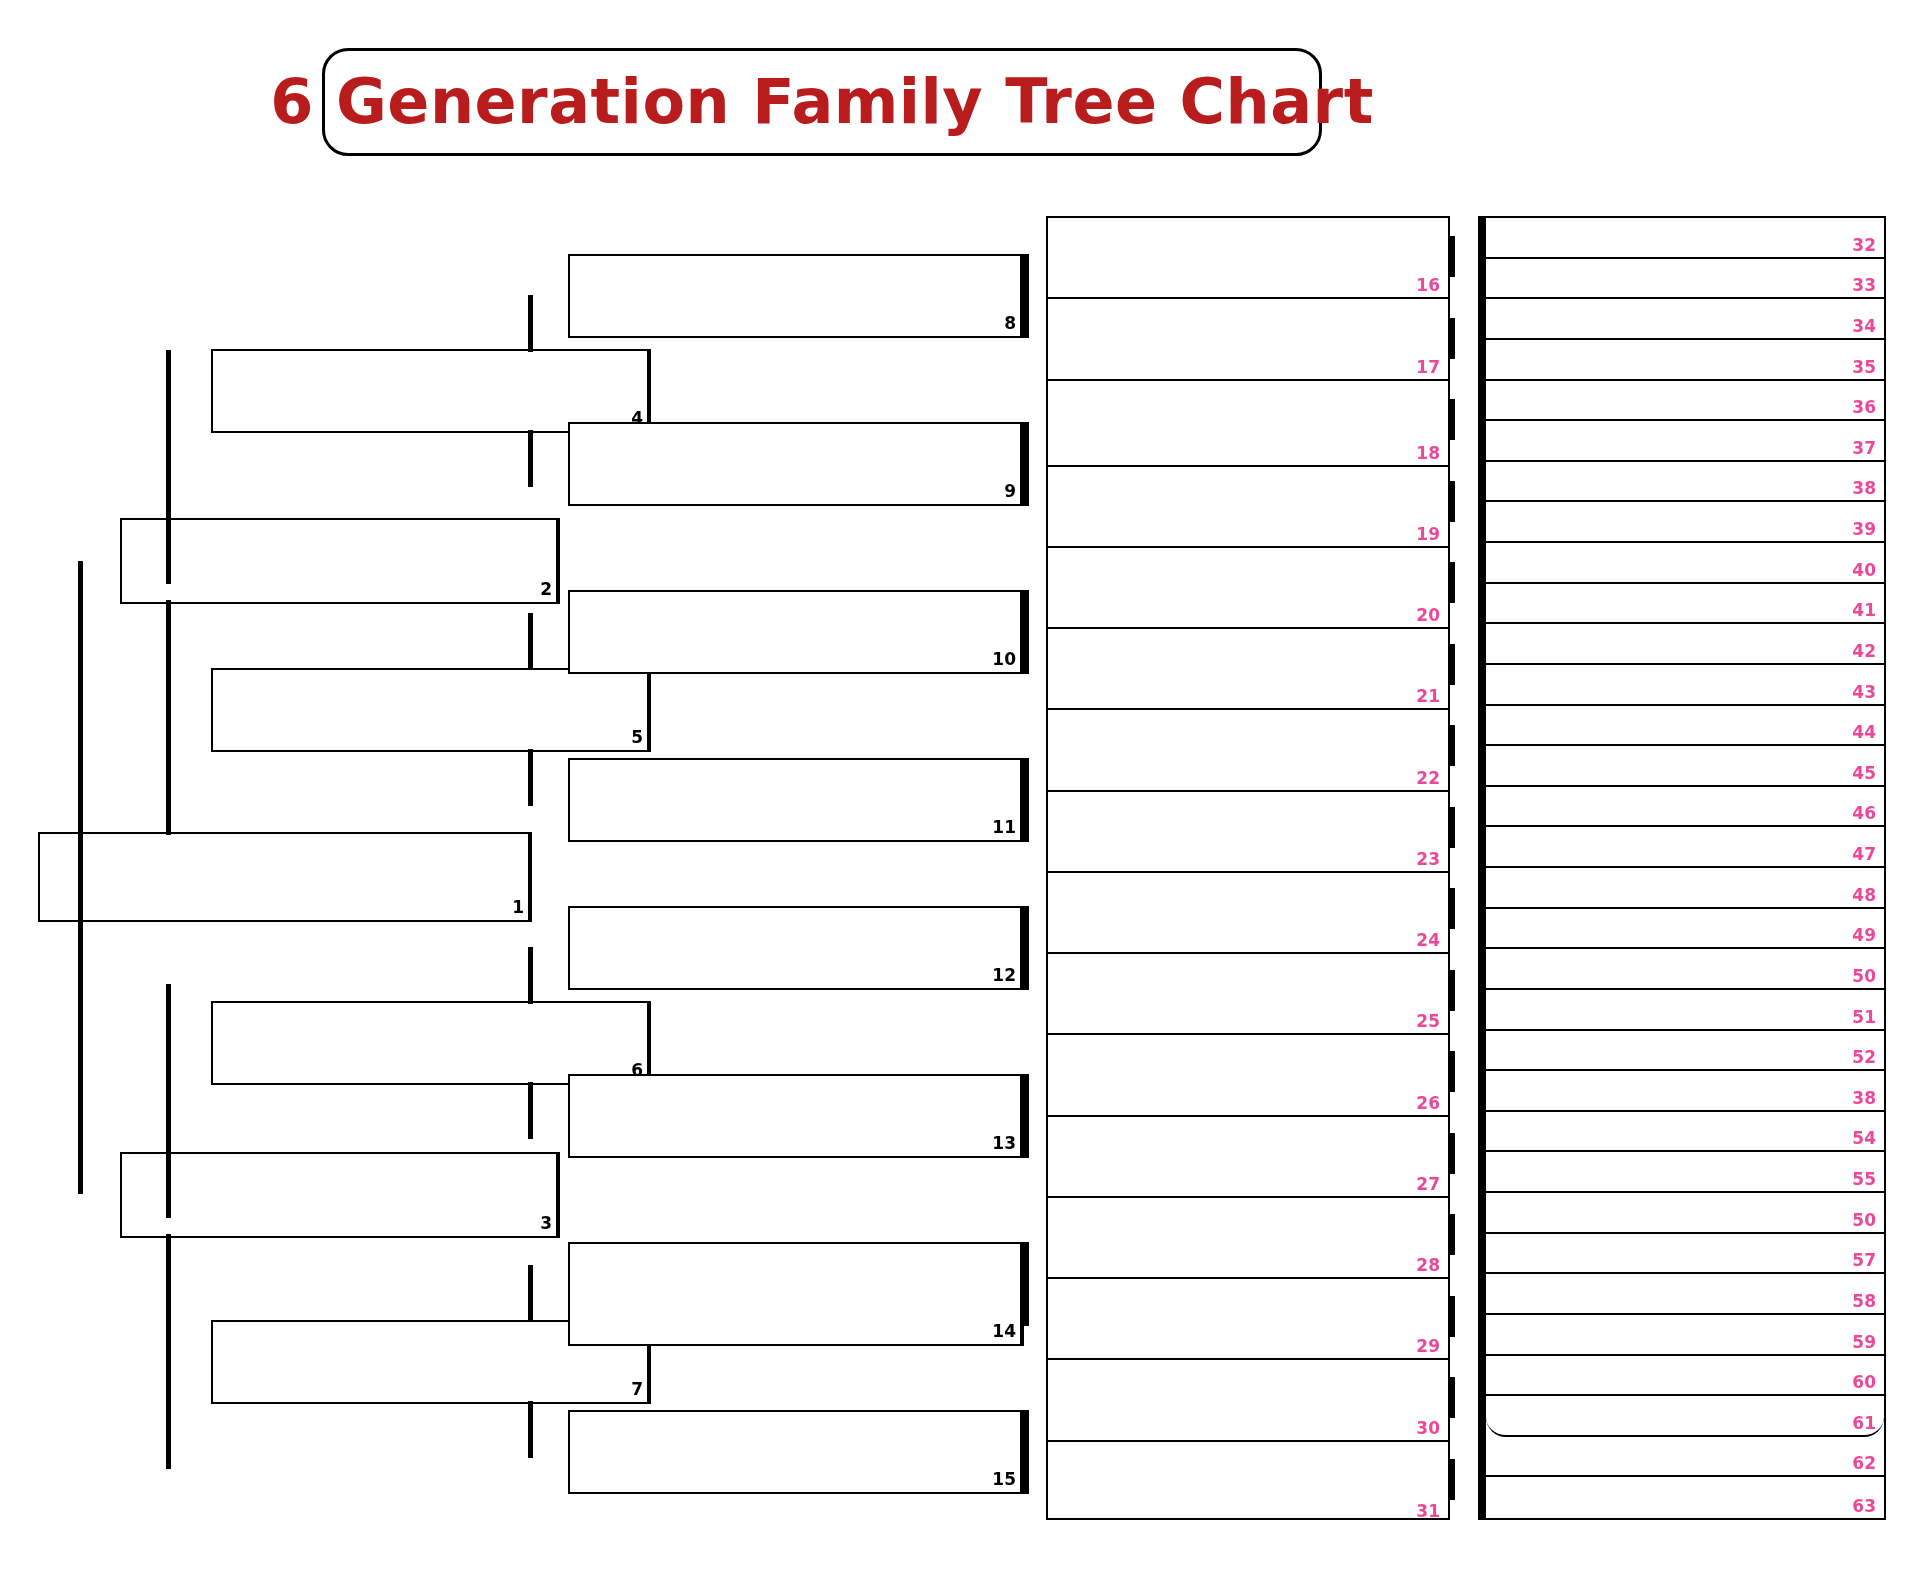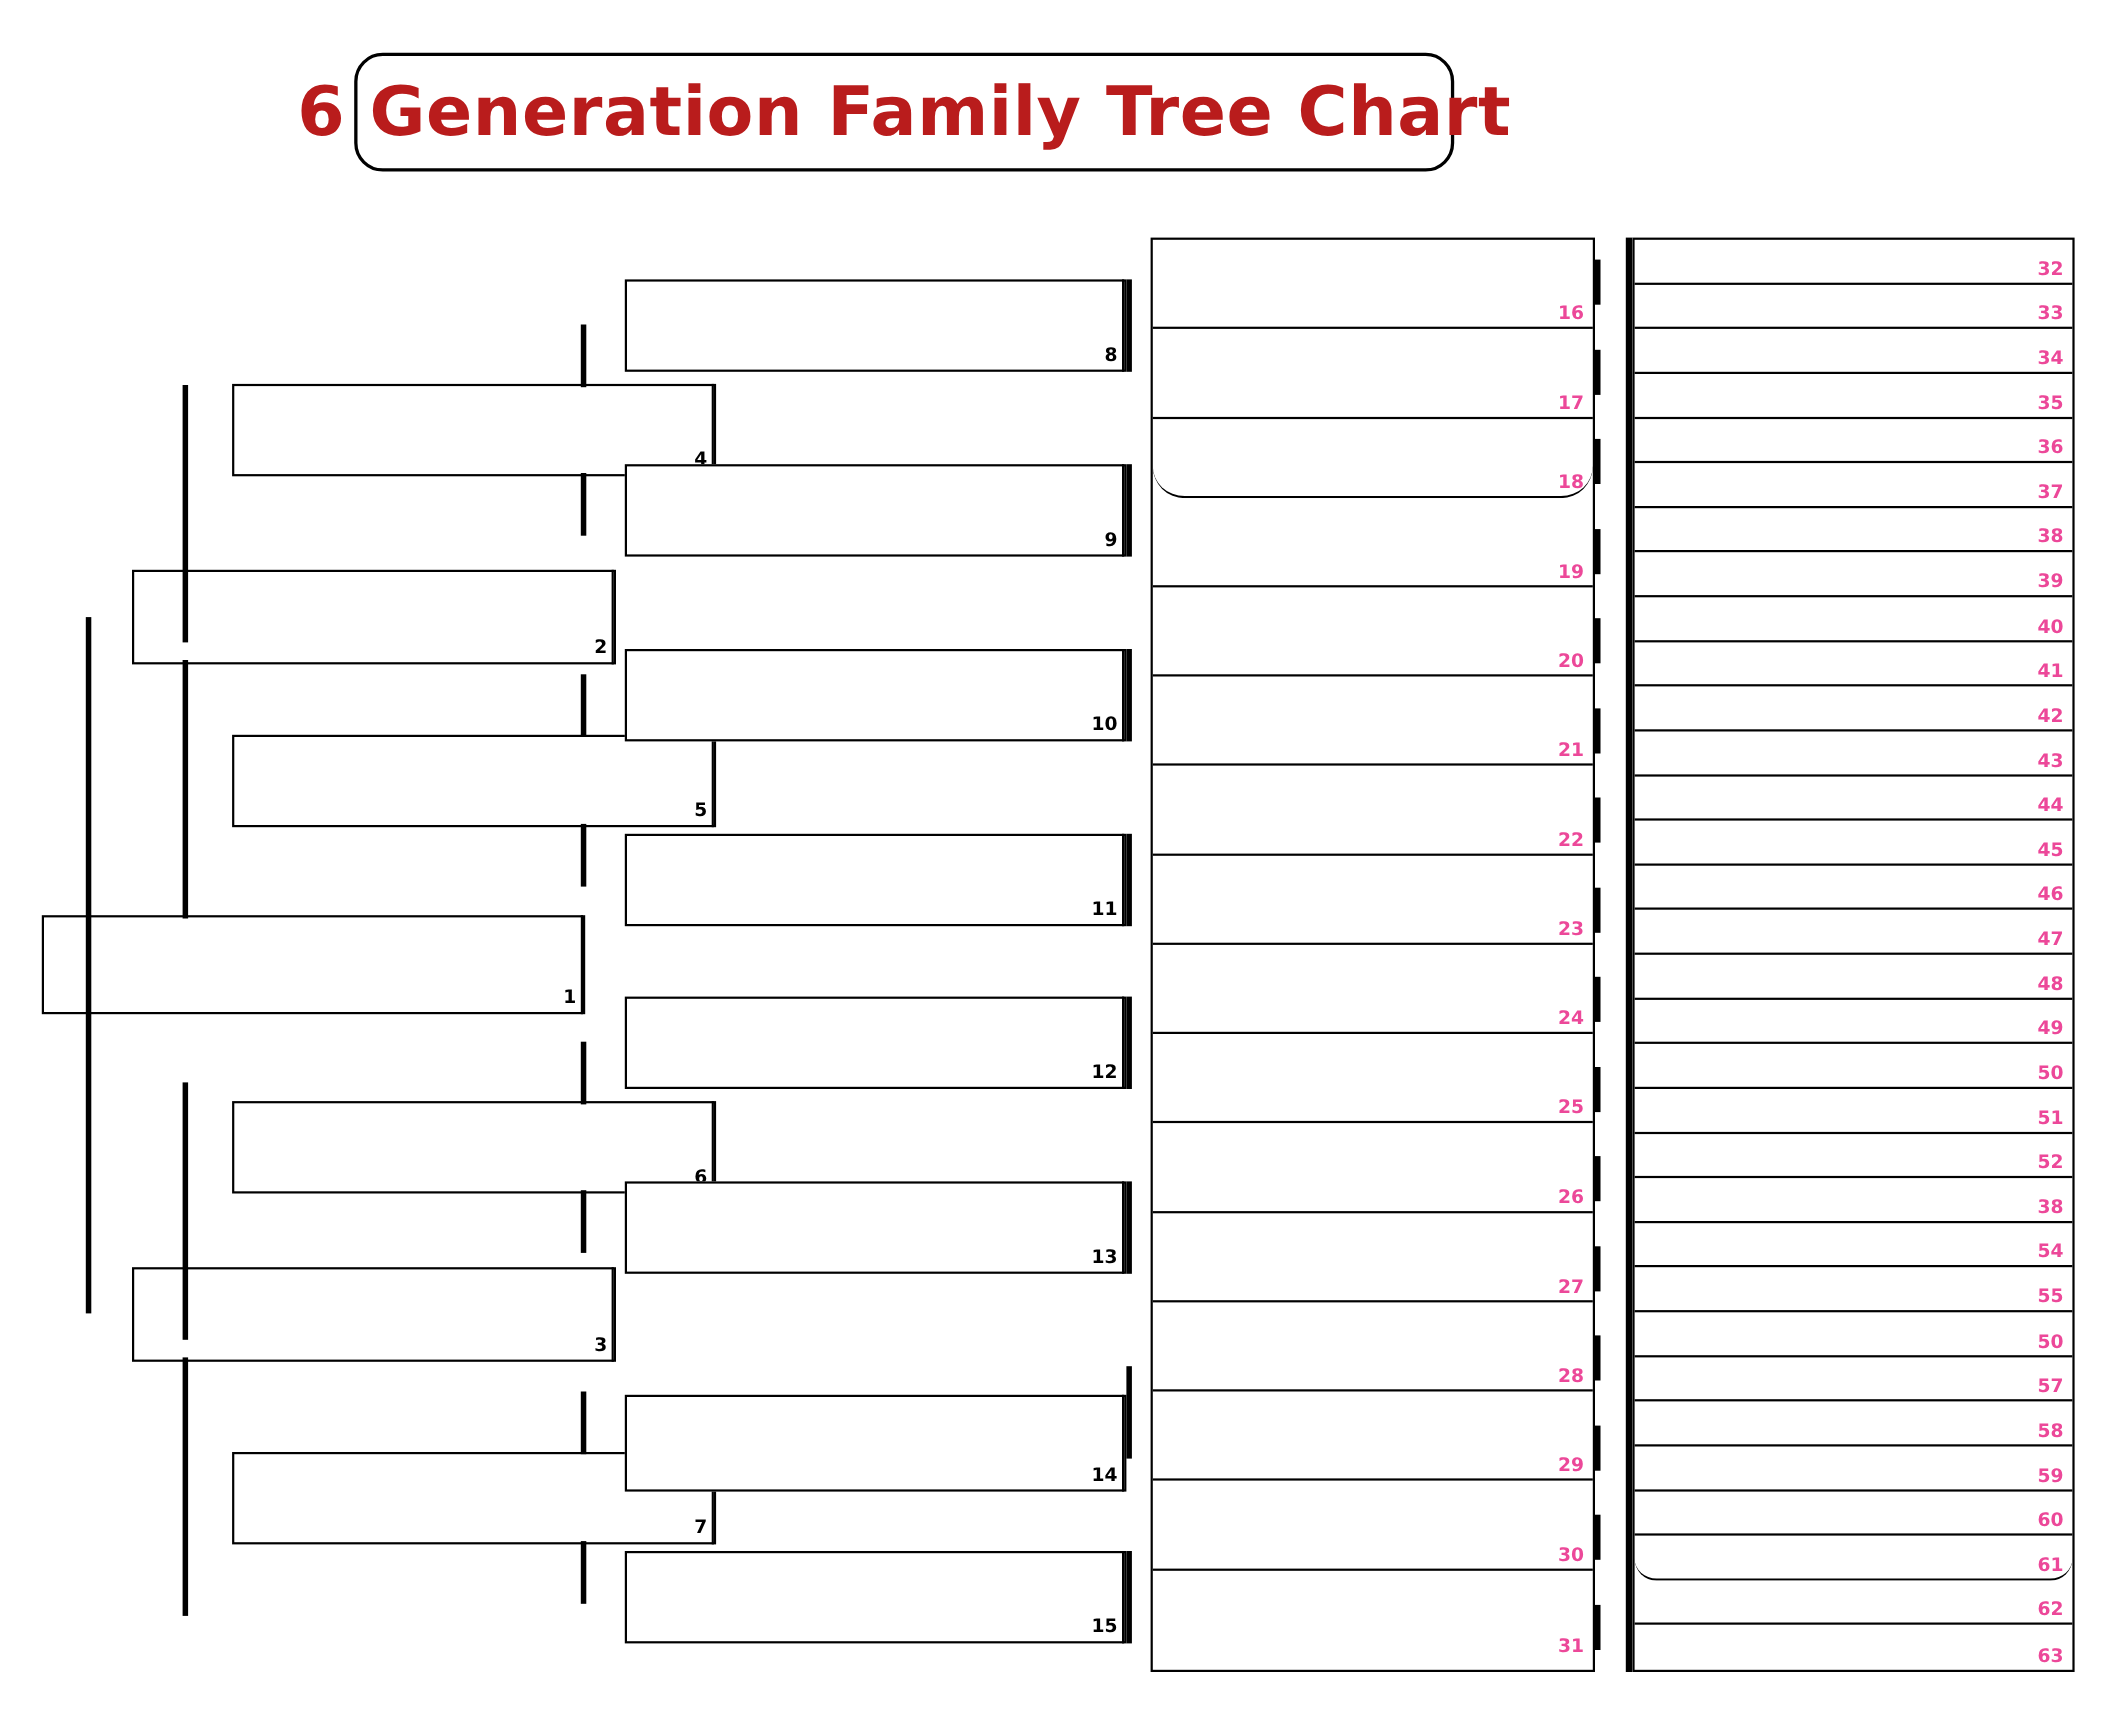--- a/index.html
+++ b/index.html
@@ -127,21 +127,21 @@
     <span class="num">11</span>
   </div>
   <div class="box" style="left:568px;top:906px;width:456px;height:84px;">
     <div class="divider" style="right:0px;"></div>
     <span class="num">12</span>
   </div>
   <div class="box" style="left:568px;top:1074px;width:456px;height:84px;">
     <div class="divider" style="right:0px;"></div>
     <span class="num">13</span>
   </div>
-  <div class="box" style="left:568px;top:1268px;width:456px;height:88px;">
+  <div class="box" style="left:568px;top:1242px;width:456px;height:104px;">
     <div class="divider" style="right:0px;"></div>
     <span class="num">14</span>
   </div>
   <div class="box" style="left:568px;top:1410px;width:456px;height:84px;">
     <div class="divider" style="right:0px;"></div>
     <span class="num">15</span>
   </div>
 
   <div class="bracket" style="left:1024px;top:254px;width:22px;height:84px;"></div>
   <div class="bracket" style="left:1024px;top:422px;width:22px;height:84px;"></div>
@@ -152,21 +152,21 @@
   <div class="bracket" style="left:1024px;top:1242px;width:22px;height:84px;"></div>
   <div class="bracket" style="left:1024px;top:1410px;width:22px;height:84px;"></div>
 
   <div class="stack" id="gen5-stack" style="left:1046px;top:216px;width:404px;height:1304px;">
       <div class="row" style="height: 81.25px;">
         <span class="num">16</span>
       </div>
       <div class="row" style="height: 81.25px;">
         <span class="num">17</span>
       </div>
-      <div class="row" style="height: 72px; border-radius: 29px;">
+      <div class="row" style="height: 86px;">
         <span class="num">18</span>
       </div>
       <div class="row" style="height: 81.25px;">
         <span class="num">19</span>
       </div>
       <div class="row" style="height: 81.25px;">
         <span class="num">20</span>
       </div>
       <div class="row" style="height: 81.25px;">
         <span class="num">21</span>

